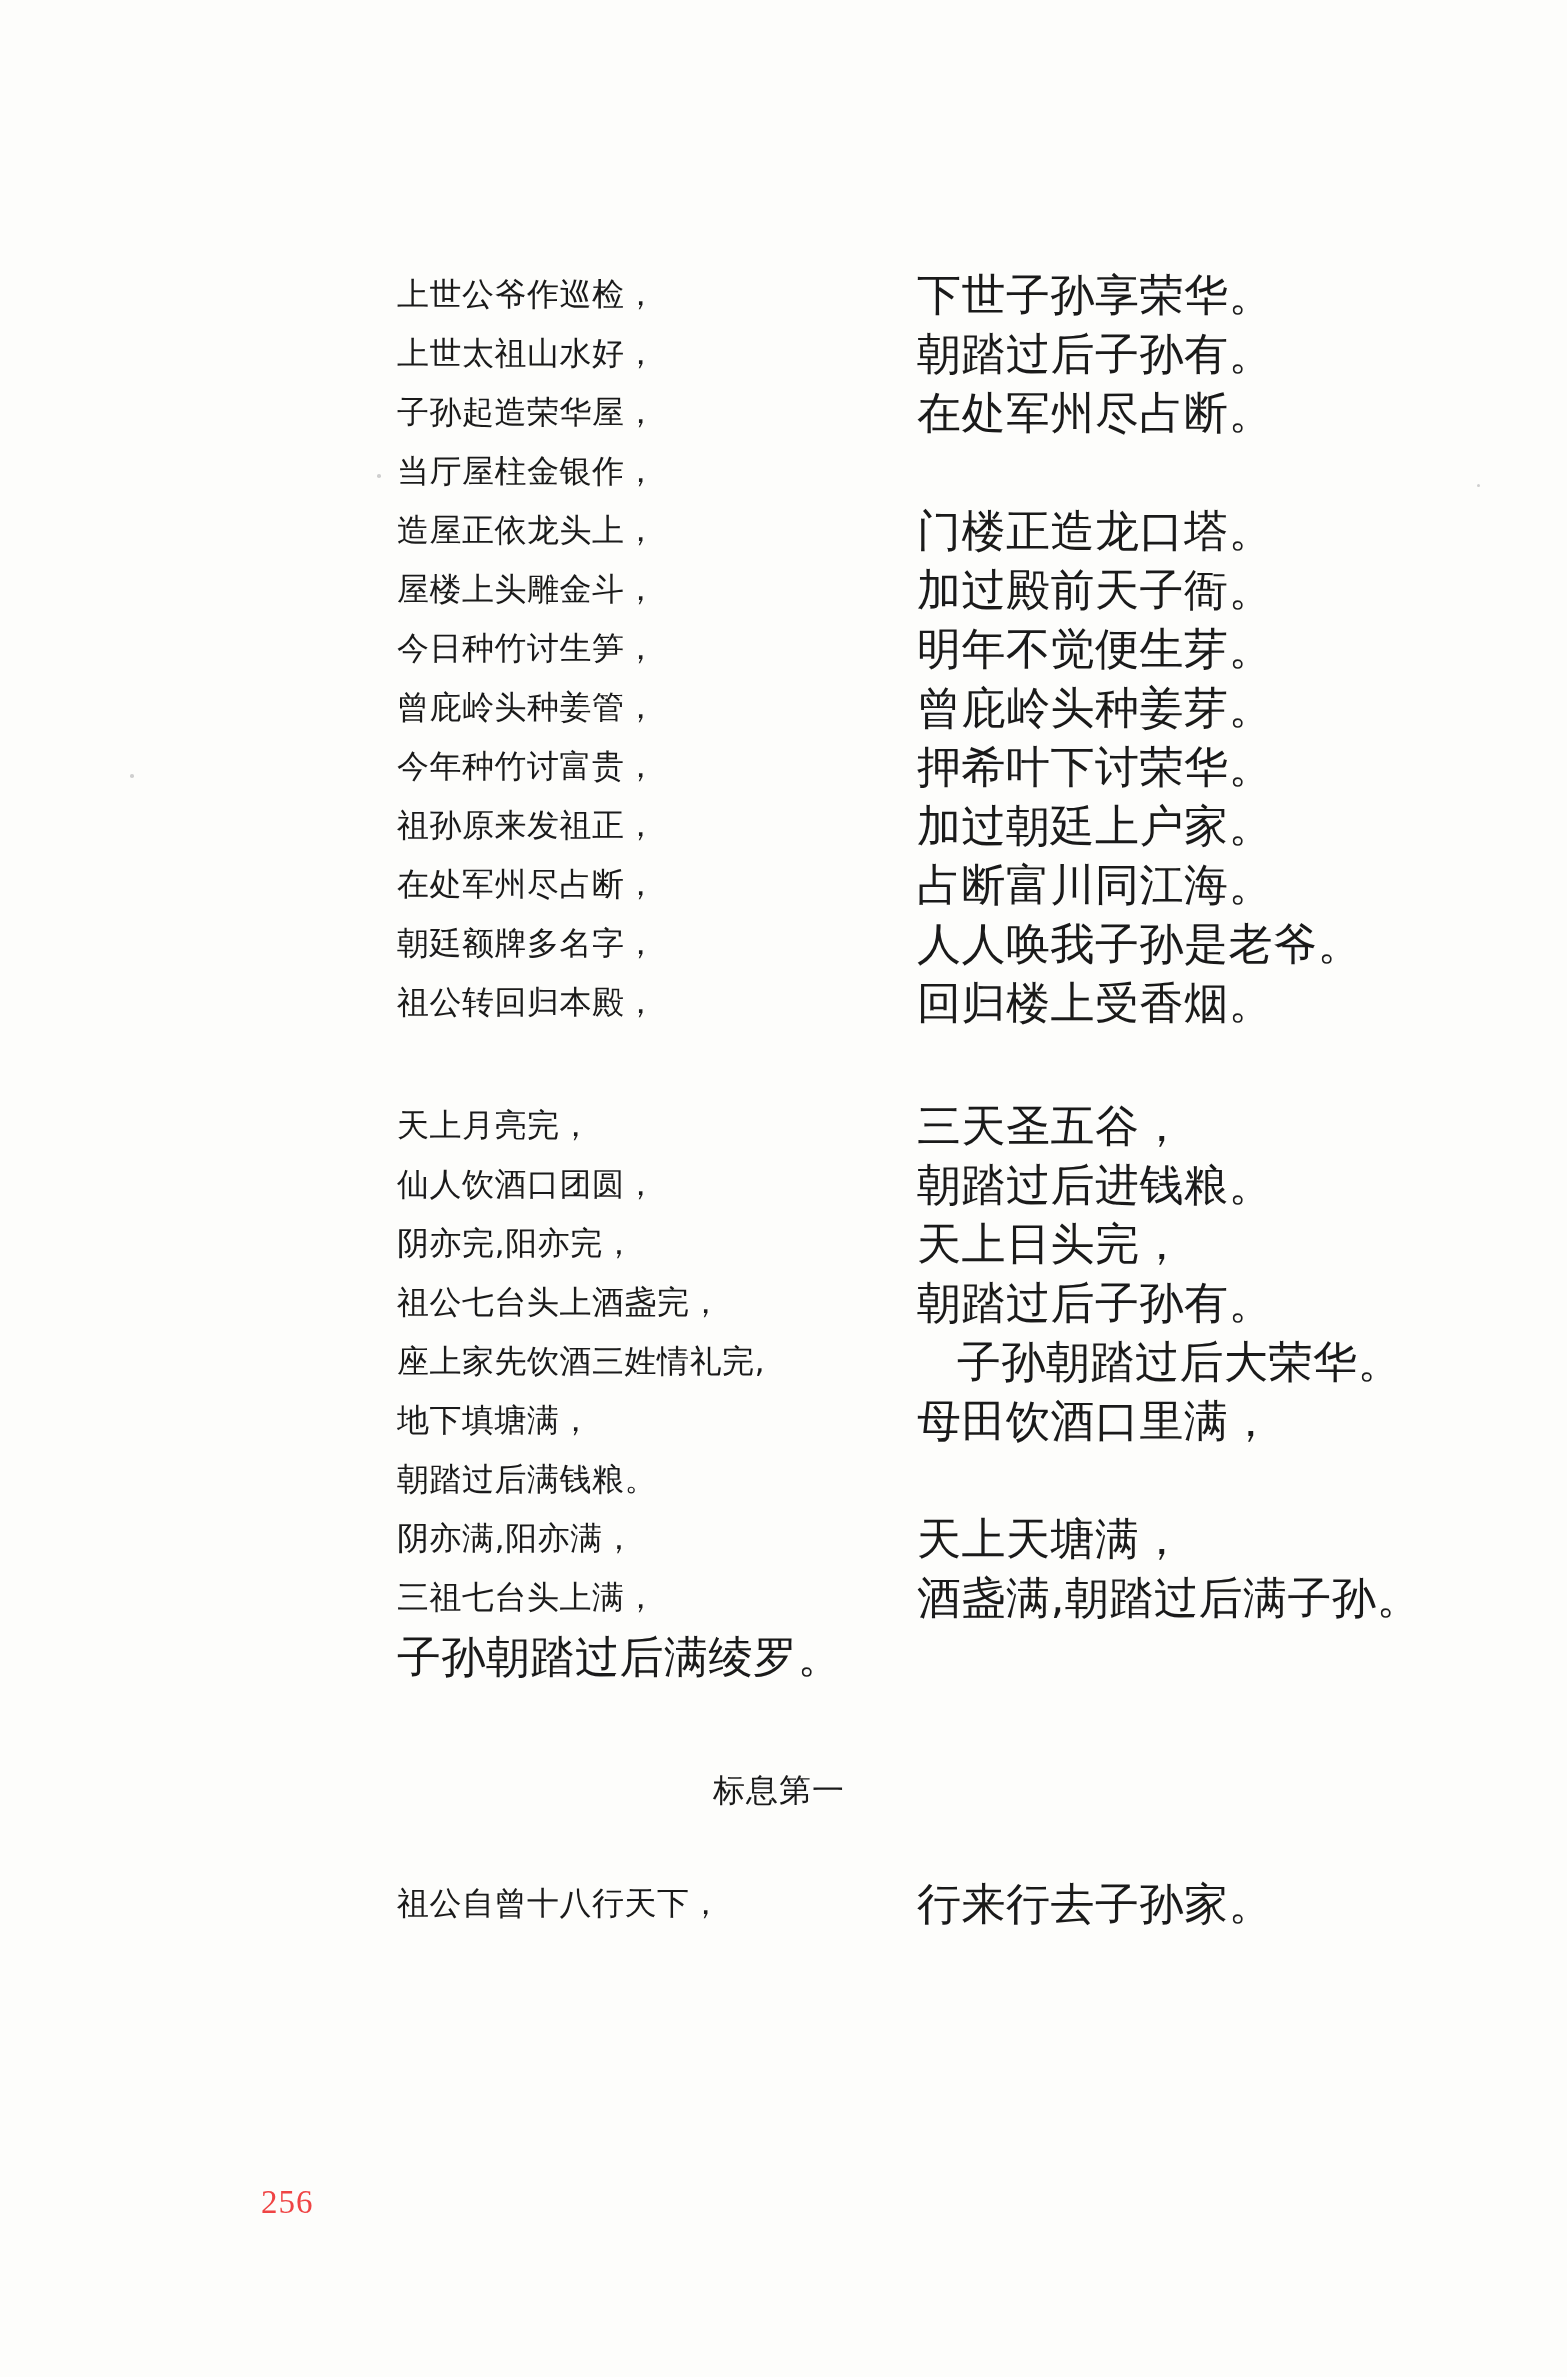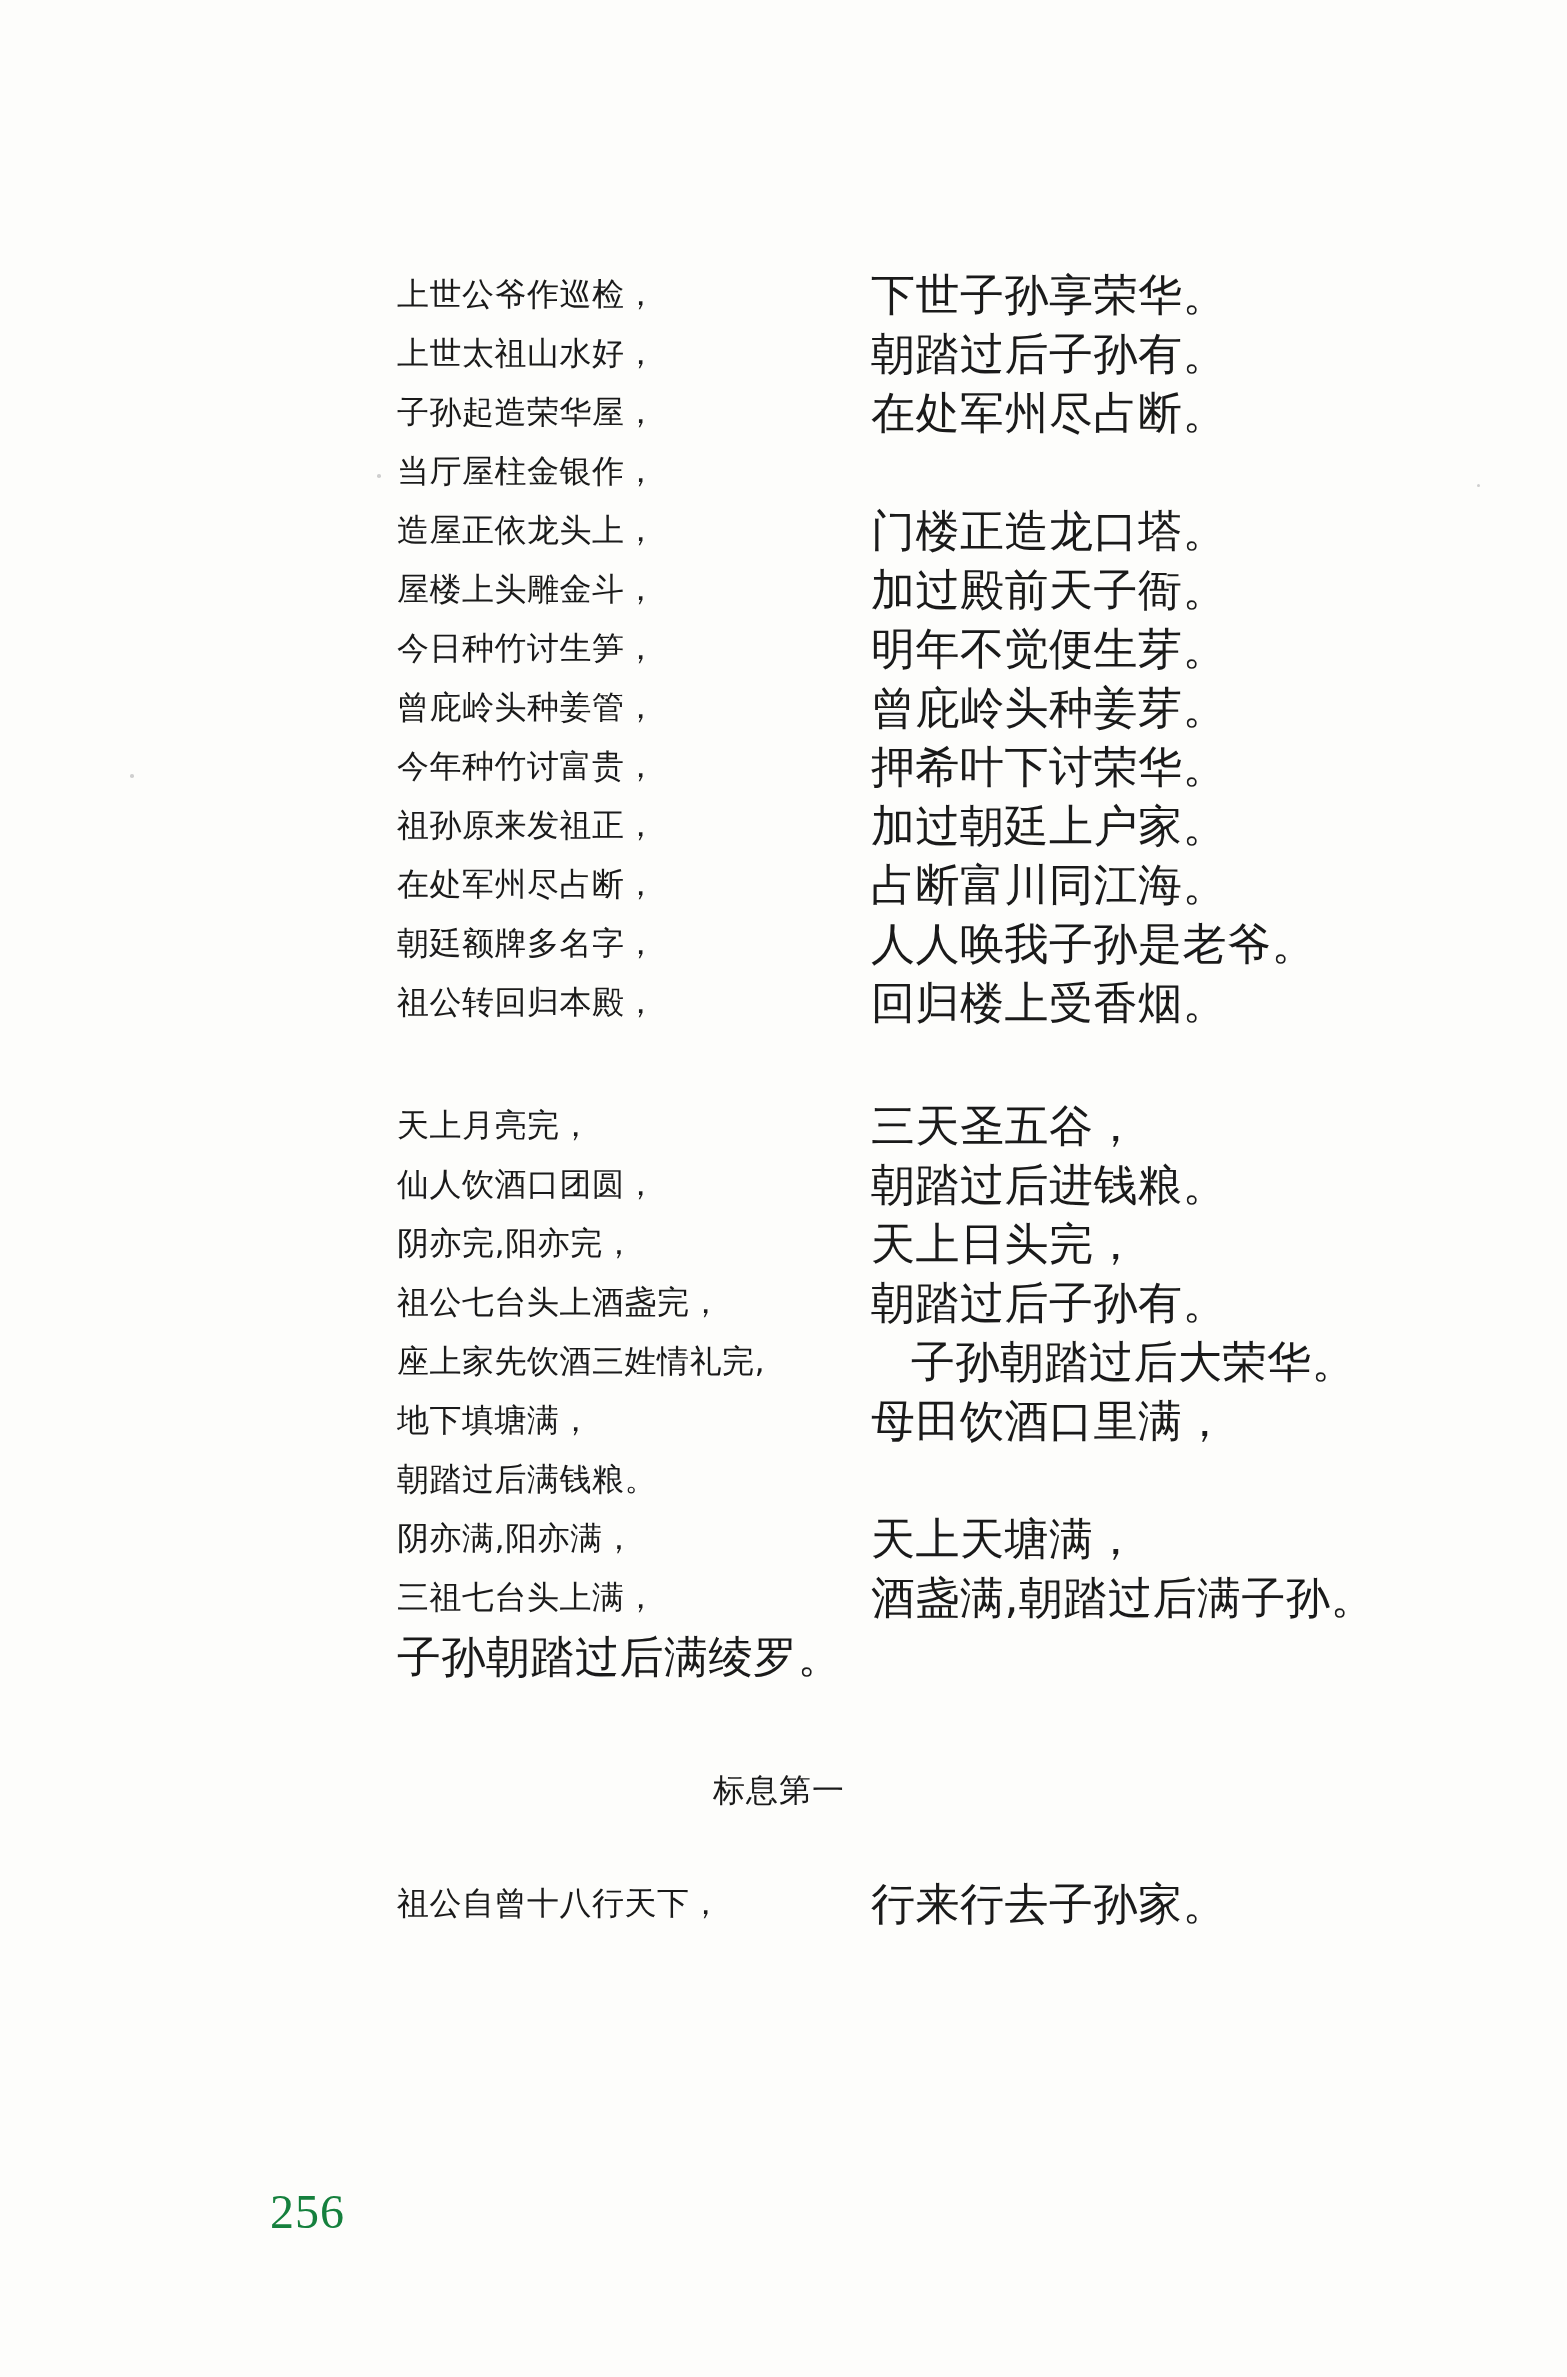--- a/index.html
+++ b/index.html
@@ -45,20 +45,21 @@
   }
   .stanza + .stanza {
     margin-top: 64px;
   }
 
   .line {
     display: flex;
     align-items: flex-start;
     height: 59px;
     white-space: pre;
+    gap: 46px;
   }
 
   .col-a {
     width: 474px;
     flex: 0 0 474px;
     font-size: 32px;
     line-height: 59px;
     letter-spacing: 0.5px;
   }
   .col-b {
@@ -81,25 +82,25 @@
     line-height: 56px;
     letter-spacing: 1px;
   }
 
   .tail {
     margin-top: 56px;
   }
 
   .page-number {
     position: absolute;
-    left: 270px;
+    left: 261px;
     top: 2184px;
-    font-size: 48px;
+    font-size: 33px;
     font-family: "Liberation Serif", serif;
-    color: #15803d;
+    color: #ef4444;
     letter-spacing: 1px;
   }
 </style>
 </head>
 <body>
 
 <div class="page">
 
   <div class="speck" style="left:377px; top:474px; width:3.6px; height:3.6px;"></div>
   <div class="speck" style="left:1477px; top:484px; width:3.1px; height:3.1px;"></div>

